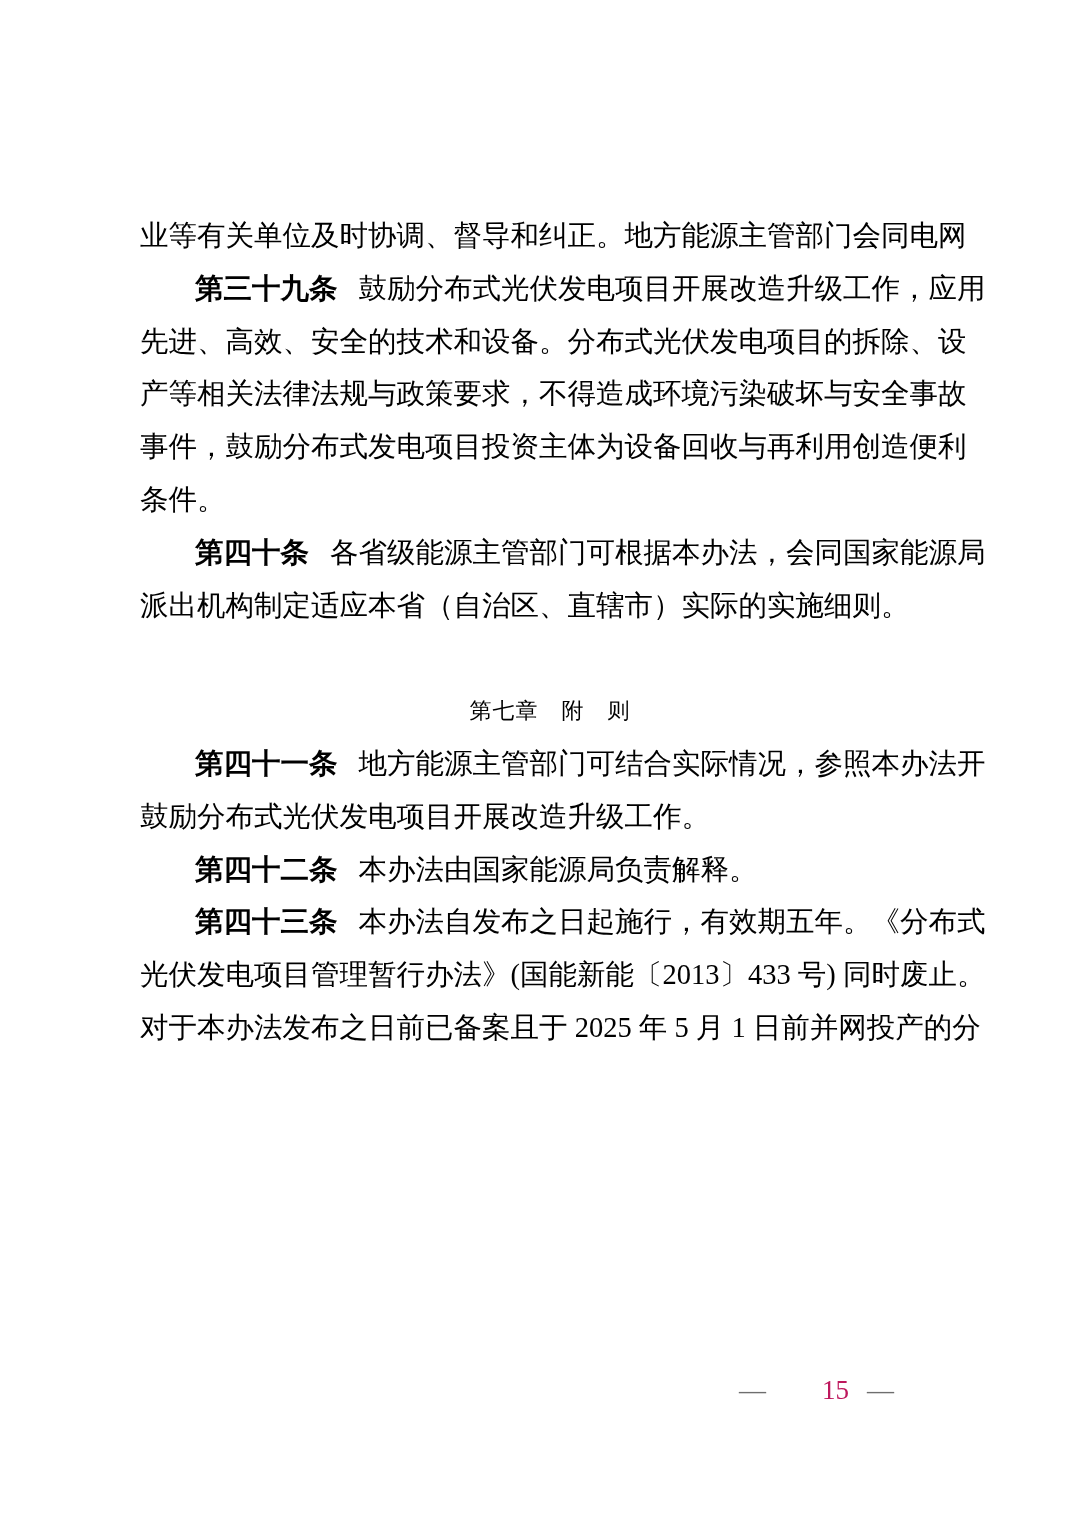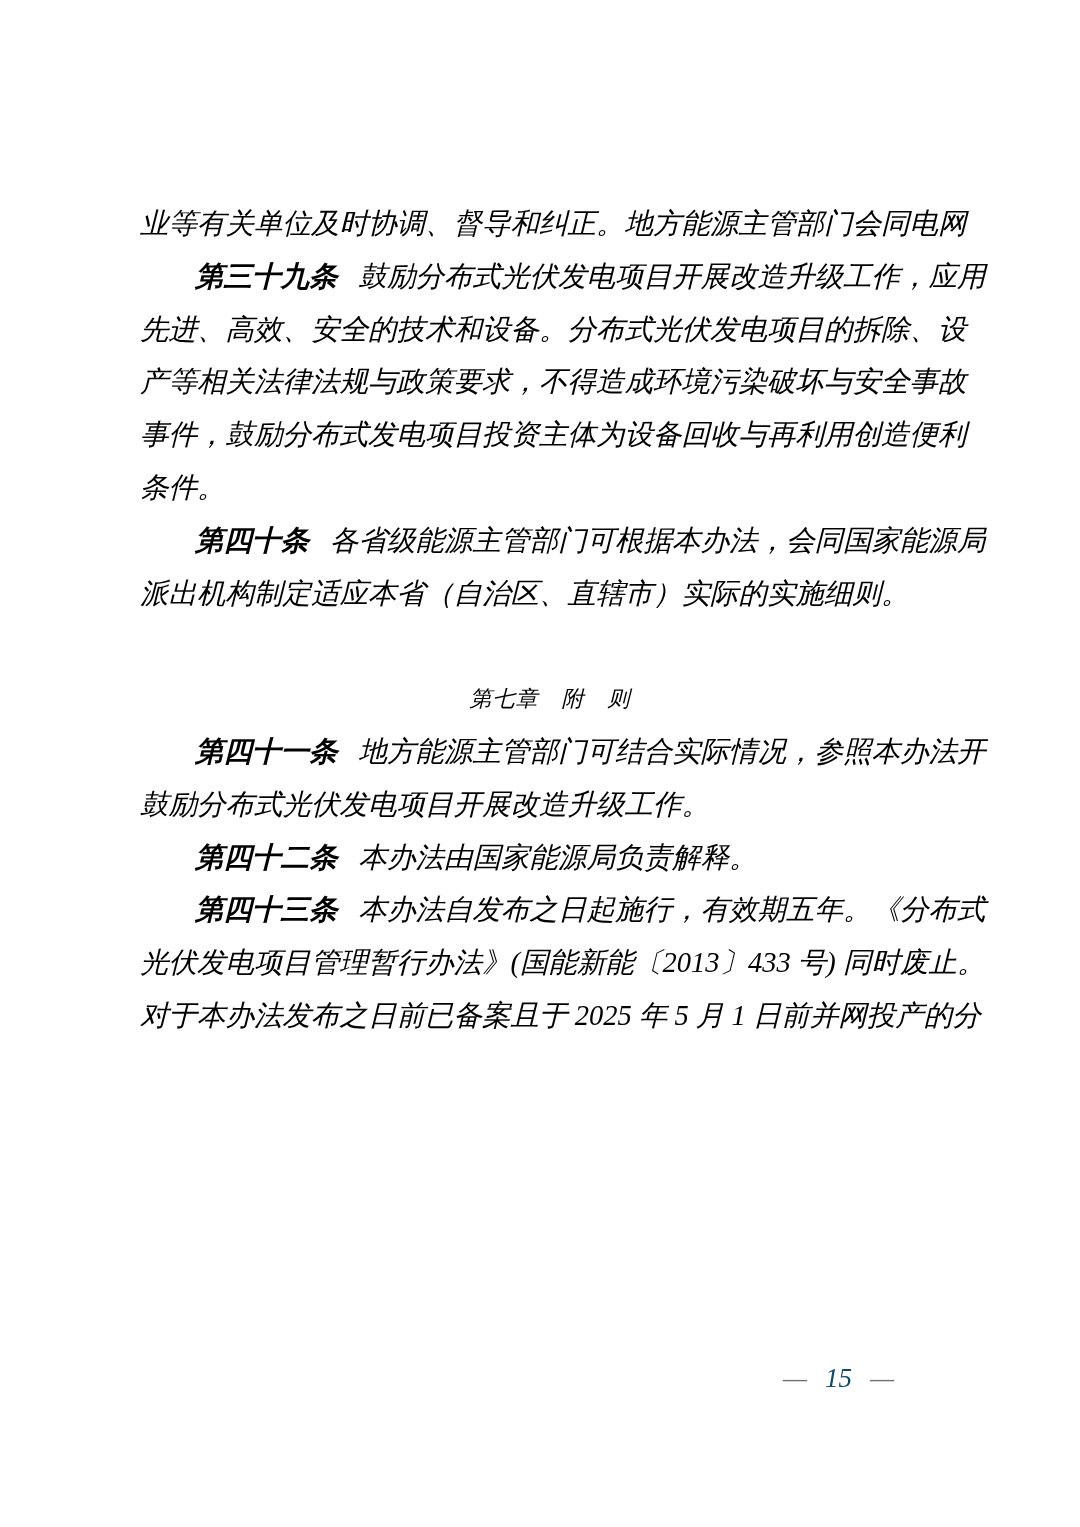--- a/index.html
+++ b/index.html
@@ -10,25 +10,24 @@
   body {
     width: 1080px;
     height: 1527px;
     position: relative;
     overflow: hidden;
     font-family: "Liberation Serif", sans-serif;
     color: #000000;
   }
   .page {
     position: absolute;
-    top: 0; left: 0;
+    top: 12px; left: 0;
     width: 1080px;
     height: 1170px;
     background: #ffffff;
-    font-style: italic;
   }
   .content {
     position: absolute;
     top: 198px;
     left: 140px;
     width: 820px;
   }
   .line {
     font-size: 28.5px;
     line-height: 52.8px;
@@ -60,22 +59,23 @@
     line-height: 40px;
     display: flex;
     align-items: center;
     gap: 18px;
   }
   .footer .dash {
     color: #6e6e6e;
     font-size: 27px;
   }
   .footer .pagenum {
-    color: #0c4a6e;
+    color: #be185d;
     font-family: "Liberation Serif", serif;
+    margin-left: 38px;
   }
 </style>
 </head>
 <body>
 
 <div class="page">
   <div class="content">
 
     <div class="line"><span>业等有关单位及时协调、督导和纠正。地方能源主管部门会同电网</span></div>
 

